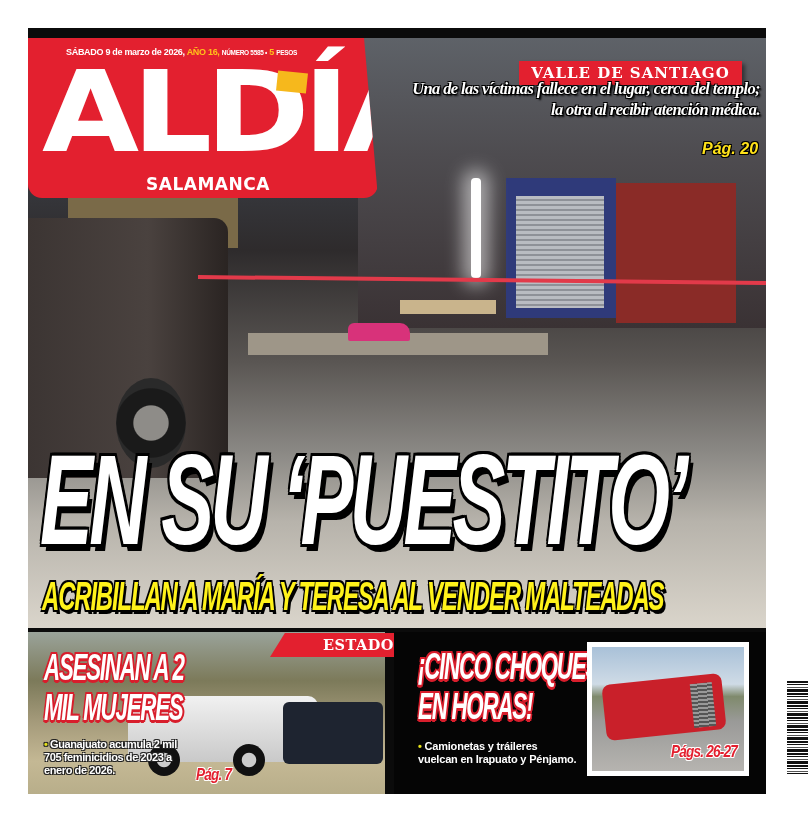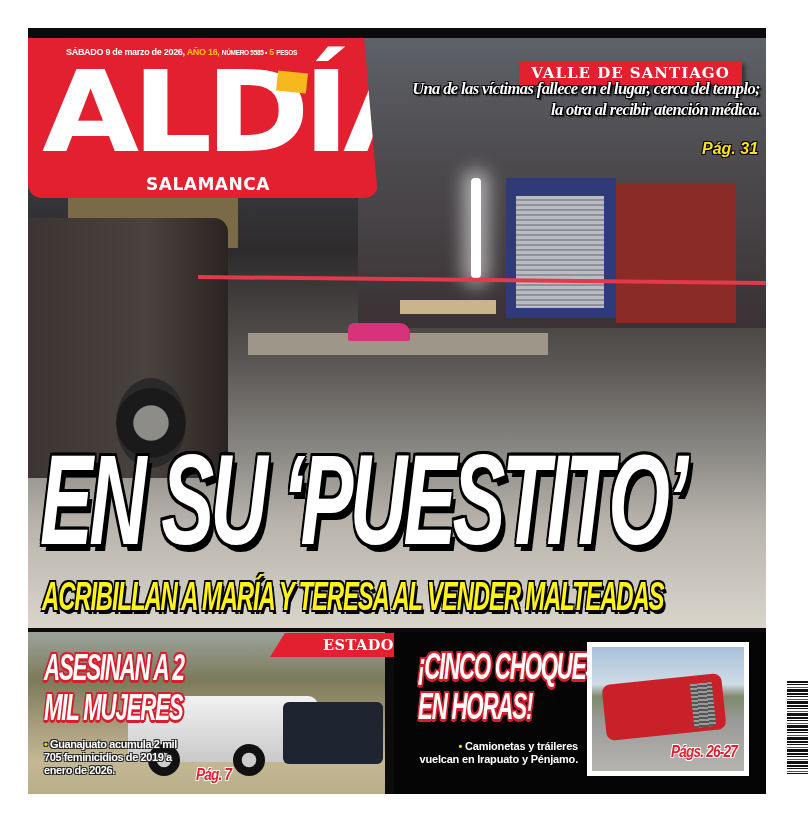--- a/index.html
+++ b/index.html
@@ -76,21 +76,21 @@
   .dot-y { color: #e6e21a; }
   .pag-l { position: absolute; left: 196px; top: 765px; color: #e3202f; font-weight: bold; font-style: italic; font-size: 17px; letter-spacing: -1px;
     transform: scaleX(0.8); transform-origin: left top;
     text-shadow: -1px -1px 0 #fff, 1px -1px 0 #fff, -1px 1px 0 #fff, 1px 1px 0 #fff; }
 
   
   .teaser-r { position: absolute; left: 394px; top: 632px; width: 372px; height: 162px; background: #050505; }
   .tr-title { position: absolute; left: 418px; top: 647px; color: #ffffff; font-weight: bold; font-style: italic; font-size: 36px; line-height: 40px;
     letter-spacing: -2px; white-space: nowrap; transform: scaleX(0.62); transform-origin: left top;
     text-shadow: -2px -2px 0 #d81e2c, 2px -2px 0 #d81e2c, -2px 2px 0 #d81e2c, 2px 2px 0 #d81e2c, 0 3px 0 #d81e2c, 3px 0 0 #d81e2c; }
-  .tr-bullet { position: absolute; left: 418px; top: 740px; width: 160px; color: #ffffff; font-weight: bold; font-size: 11px; line-height: 13px; letter-spacing: -0.2px; text-align: right; }
+  .tr-bullet { position: absolute; left: 418px; top: 740px; width: 160px; color: #ffffff; font-weight: bold; font-size: 11px; line-height: 13px; letter-spacing: -0.2px; }
   .tr-photo { position: absolute; left: 587px; top: 642px; width: 162px; height: 134px; background: #ffffff; padding: 5px; }
   .tr-photo .img { width: 100%; height: 100%; position: relative; overflow: hidden;
     background: linear-gradient(180deg, #a9c1d8 0%, #cfdbe6 30%, #7f8a6c 40%, #9a9a98 60%, #b6b4b0 100%); }
   .tr-photo .wreck { position: absolute; left: 12px; top: 32px; width: 120px; height: 56px; background: #c9202a; transform: rotate(-6deg); border-radius: 8px; }
   .tr-photo .grill { position: absolute; left: 100px; top: 36px; width: 22px; height: 44px; background: repeating-linear-gradient(180deg,#999 0 2px,#555 2px 4px); transform: rotate(-6deg); }
   .pag-r { position: absolute; left: 671px; top: 742px; color: #e3202f; font-weight: bold; font-style: italic; font-size: 17px; letter-spacing: -1px;
     transform: scaleX(0.8); transform-origin: left top;
     text-shadow: -1px -1px 0 #fff, 1px -1px 0 #fff, -1px 1px 0 #fff, 1px 1px 0 #fff; }
 
   
@@ -125,38 +125,38 @@
     <span class="yel">5</span>
     <span class="small">PESOS</span>
   </div>
   <div class="logo">ALDÍA</div>
   <div class="logo-accent"></div>
   <div class="city">SALAMANCA</div>
 </div>
 
 <div class="tag-vs">VALLE DE SANTIAGO</div>
 <div class="deck">Una de las víctimas fallece en el lugar, cerca del templo; la otra al recibir atención médica.</div>
-<div class="pag-top">Pág. 31</div>
+<div class="pag-top">Pág. 20</div>
 <div class="headline">EN SU ‘PUESTITO’</div>
 <div class="subhead">ACRIBILLAN A MARÍA Y TERESA AL VENDER MALTEADAS</div>
 
 <div class="teaser-l">
   <div class="car1"></div>
   <div class="car2"></div>
   <div class="tire" style="left:205px;top:112px;"></div>
   <div class="tire" style="left:120px;top:112px;"></div>
 </div>
 <div class="tag-estado">ESTADO</div>
 <div class="tl-title">
   <div>ASESINAN A 2</div>
   <div>MIL MUJERES</div>
 </div>
 <div class="tl-bullet">
   <span class="dot-y">•</span>
-  <span>Guanajuato acumula 2 mil 705 feminicidios de 2019 a enero de 2026.</span>
+  <span>Guanajuato acumula 2 mil 705 feminicidios de 2023 a enero de 2026.</span>
 </div>
 <div class="pag-l">Pág. 7</div>
 
 <div class="teaser-r"></div>
 <div class="tr-title">
   <div>¡CINCO CHOQUES</div>
   <div>EN HORAS!</div>
 </div>
 <div class="tr-bullet">
   <span class="dot-y">•</span>

